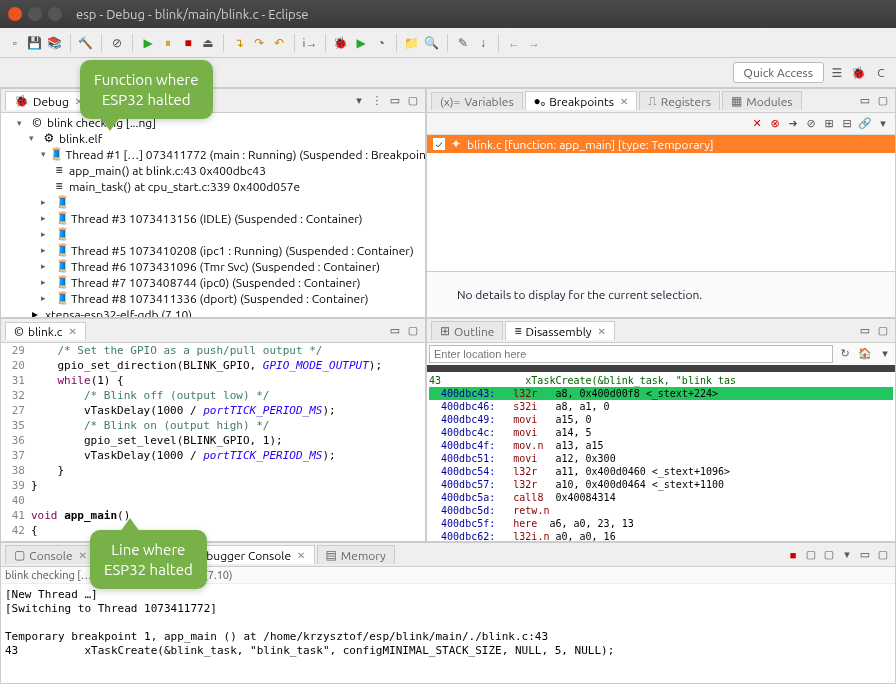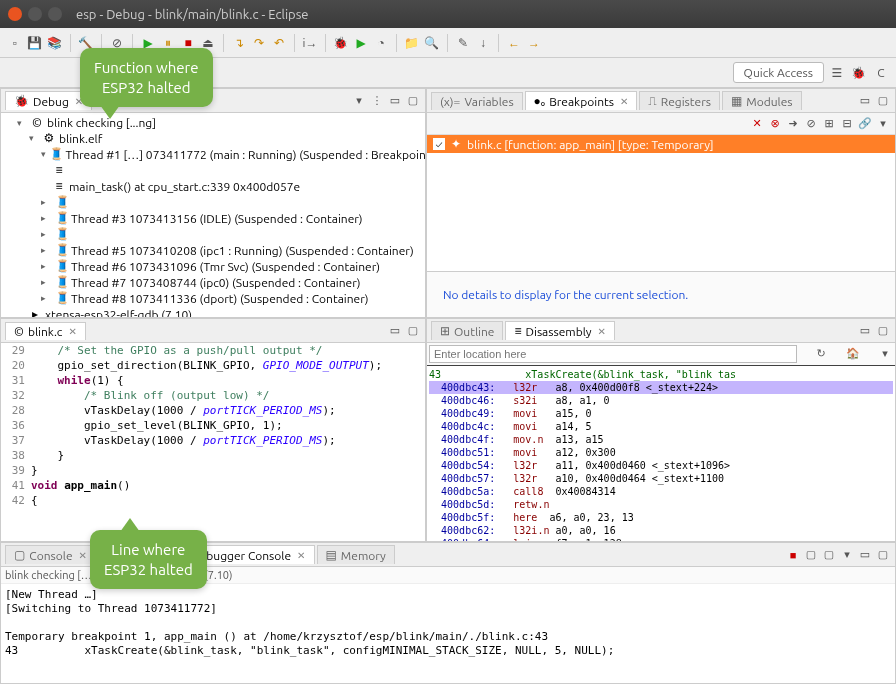--- a/index.html
+++ b/index.html
@@ -26,35 +26,35 @@
 .panel-body { flex: 1; overflow: auto; background: #fff; padding: 2px 4px; font-size: 12px; }
 .tree-item { display: flex; align-items: center; padding: 1px 0; gap: 4px; white-space: nowrap; }
 .tree-indent-1 { padding-left: 12px; }
 .tree-indent-2 { padding-left: 24px; }
 .tree-indent-3 { padding-left: 36px; }
 .tree-indent-4 { padding-left: 48px; }
 .expand { width: 10px; color: #666; font-size: 9px; }
 .tree-icon { width: 12px; text-align: center; }
 .breakpoint-row { background: #ff7f27; color: #fff; padding: 2px 6px; display: flex; align-items: center; gap: 6px; }
 .breakpoint-chk { width: 12px; height: 12px; background: #fff; display: inline-flex; align-items: center; justify-content: center; color: #333; font-size: 10px; }
-.bp-detail-msg { color: #1d4ed8; padding: 8px; font-size: 12px; }
+.bp-detail-msg { color: #0f172a; padding: 8px; font-size: 12px; margin-left: 14px; }
 .code-area { font-family: "DejaVu Sans Mono", monospace; font-size: 11px; line-height: 15px; background: #fff; flex: 1; overflow: auto; position: relative; }
 .code-line { display: flex; white-space: pre; }
 .gutter { width: 30px; text-align: right; padding-right: 6px; color: #888; user-select: none; }
 .code-text { flex: 1; }
-.c-kw { color: #7f0055; font-weight: bold; }
+.c-kw { color: #7f0055; font-weight: normal; }
 .c-comment { color: #3f7f5f; }
 .c-macro { color: #2a00ff; font-style: italic; }
 .c-func { color: #000; }
 .disasm-area { font-family: "DejaVu Sans Mono", monospace; font-size: 10px; line-height: 13px; background: #fff; flex: 1; overflow: auto; padding: 2px; }
 .disasm-line { white-space: pre; }
-.disasm-hl { background: #c4b5fd; }
+.disasm-hl { background: #22c55e; }
 .addr { color: #0000a0; }
 .mnem { color: #800; }
-.disasm-input { display: flex; padding: 2px; gap: 16px; border-bottom: 1px solid #404040; }
+.disasm-input { display: flex; padding: 2px; gap: 4px; border-bottom: 7px solid #404040; }
 .disasm-input input { flex: 1; border: 1px solid #bbb; padding: 2px 4px; font-size: 11px; }
 .console-area { font-family: "DejaVu Sans Mono", monospace; font-size: 11px; line-height: 14px; background: #fff; flex: 1; overflow: auto; padding: 4px; white-space: pre-wrap; }
 .console-title { color: #555; padding: 2px 4px; border-bottom: 1px solid #eee; font-size: 11px; }
 .callout { position: absolute; background: #77b148; color: #fff; padding: 10px 14px; border-radius: 10px; font-size: 15px; text-align: center; line-height: 1.3; box-shadow: 0 2px 6px rgba(0,0,0,0.2); z-index: 100; }
 .callout::after { content: ""; position: absolute; width: 0; height: 0; }
 .callout-top::after { bottom: -12px; left: 20px; border-left: 10px solid transparent; border-right: 10px solid transparent; border-top: 14px solid #77b148; }
 .callout-bot::after { top: -12px; left: 30px; border-left: 10px solid transparent; border-right: 10px solid transparent; border-bottom: 14px solid #77b148; }
 .panel-outline { grid-column: 2; grid-row: 2; }
 .panel-debug { grid-column: 1; grid-row: 1; }
 .panel-bp { grid-column: 2; grid-row: 1; }
@@ -140,20 +140,21 @@
           <span class="tree-icon">⚙</span>
           <span>blink.elf</span>
         </div>
       <div class="tree-item tree-indent-3">
           <span class="expand">▾</span>
           <span class="tree-icon">🧵</span>
           <span>Thread #1 […] 073411772 (main : Running) (Suspended : Breakpoint)</span>
         </div>
       <div class="tree-item tree-indent-4">
           <span class="tree-icon">≡</span>
+          <span>app_main() at blink.c:43 0x400dbc43</span>
         </div>
       <div class="tree-item tree-indent-4">
           <span class="tree-icon">≡</span>
           <span>main_task() at cpu_start.c:339 0x400d057e</span>
         </div>
       <div class="tree-item tree-indent-3">
           <span class="expand">▸</span>
           <span class="tree-icon">🧵</span>
         </div>
       <div class="tree-item tree-indent-3">
@@ -248,25 +249,27 @@
       <div class="right-icons">
         <span class="mini-btn">▭</span>
         <span class="mini-btn">▢</span>
       </div>
     </div>
     <div class="code-area">
       <div class="code-line"><span class="gutter">29</span><span class="code-text"><span class="c-comment">    /* Set the GPIO as a push/pull output */</span></span></div>
       <div class="code-line"><span class="gutter">20</span><span class="code-text">    gpio_set_direction(BLINK_GPIO, <span class="c-macro">GPIO_MODE_OUTPUT</span>);</span></div>
       <div class="code-line"><span class="gutter">31</span><span class="code-text">    <span class="c-kw">while</span>(1) {</span></div>
       <div class="code-line"><span class="gutter">32</span><span class="code-text"><span class="c-comment">        /* Blink off (output low) */</span></span></div>
-      <div class="code-line"><span class="gutter">28</span><span class="code-text">        vTaskDelay(1000 / <span class="c-macro">portTICK_PERIOD_MS</span>);</span></div>
+      <div class="code-line"><span class="gutter">27</span><span class="code-text">        vTaskDelay(1000 / <span class="c-macro">portTICK_PERIOD_MS</span>);</span></div>
+      <div class="code-line"><span class="gutter">35</span><span class="code-text"><span class="c-comment">        /* Blink on (output high) */</span></span></div>
       <div class="code-line"><span class="gutter">36</span><span class="code-text">        gpio_set_level(BLINK_GPIO, 1);</span></div>
       <div class="code-line"><span class="gutter">37</span><span class="code-text">        vTaskDelay(1000 / <span class="c-macro">portTICK_PERIOD_MS</span>);</span></div>
       <div class="code-line"><span class="gutter">38</span><span class="code-text">    }</span></div>
       <div class="code-line"><span class="gutter">39</span><span class="code-text">}</span></div>
+      <div class="code-line"><span class="gutter">40</span><span class="code-text"></span></div>
       <div class="code-line"><span class="gutter">41</span><span class="code-text"><span class="c-kw">void</span> <span class="c-func" style="font-weight:bold">app_main</span>()</span></div>
       <div class="code-line"><span class="gutter">42</span><span class="code-text">{</span></div>
 
     </div>
   </div>
 
   <div class="panel panel-outline">
     <div class="panel-tabs">
       <div class="tab inactive">
           <span>⊞</span>
@@ -338,16 +341,16 @@
     </div>
     <div class="console-title">blink checking […] xtensa-esp32-elf-gdb (7.10)</div>
     <div class="console-area">[New Thread …]
 [Switching to Thread 1073411772]
 
 Temporary breakpoint 1, app_main () at /home/krzysztof/esp/blink/main/./blink.c:43
 43          xTaskCreate(&amp;blink_task, "blink_task", configMINIMAL_STACK_SIZE, NULL, 5, NULL);</div>
   </div>
 </div>
 
-<div class="callout callout-top" style="top:48px; left:80px"><span style="white-space:pre-line">Function where
+<div class="callout callout-top" style="top:60px; left:80px"><span style="white-space:pre-line">Function where
 ESP32 halted</span></div>
 <div class="callout callout-bot" style="top:530px; left:90px"><span style="white-space:pre-line">Line where
 ESP32 halted</span></div>
 
 </body></html>

